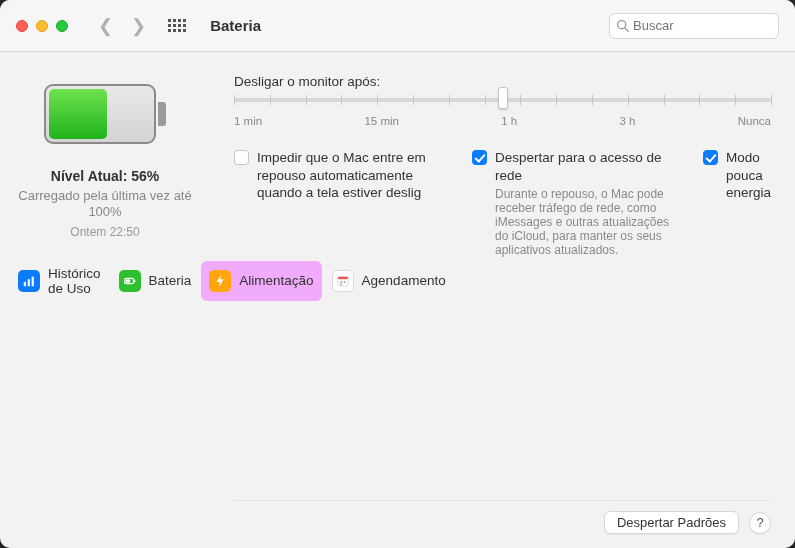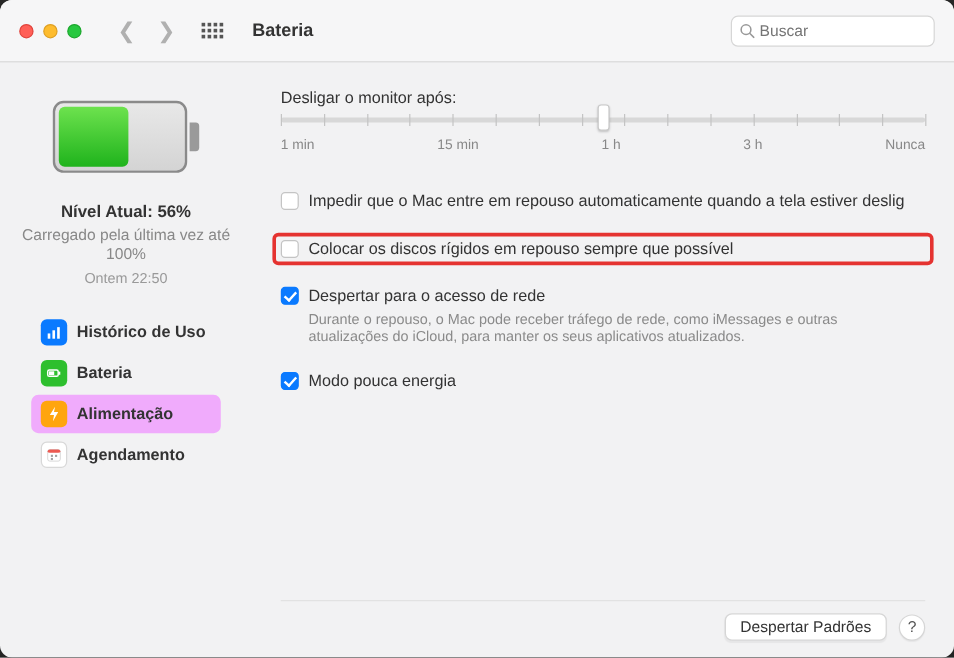--- a/index.html
+++ b/index.html
@@ -72,21 +72,21 @@
     width: 58px; border-radius: 5px;
     background: linear-gradient(#6de24e,#1fb31c);
   }
   .battery-tip {
     position: absolute; right: 0; top: 18px; width: 8px; height: 24px;
     background: #9a9a9a; border-radius: 0 3px 3px 0;
   }
   .level { text-align: center; font-weight: 700; font-size: 14px; color: #333; margin-top: 6px; }
   .sub1 { text-align: center; font-size: 13px; color: #888; margin-top: 4px; line-height: 1.25; padding: 0 10px; }
   .sub2 { text-align: center; font-size: 12px; color: #999; margin-top: 4px; }
-  .nav-list { margin-top: 22px; display: flex; flex-direction: column; padding: 0 26px; gap: 2px; font-weight: bold; }
+  .nav-list { margin-top: 22px; display: flex; padding: 0 10px; gap: 2px; }
   .nav-item {
     display: flex; align-items: center; gap: 8px;
     padding: 5px 8px; border-radius: 6px; font-size: 13.5px; color: #333;
     cursor: default;
   }
   .nav-item.active { background: #f0abfc; }
   .nav-icon {
     width: 22px; height: 22px; border-radius: 5px;
     display: flex; align-items: center; justify-content: center;
     flex: 0 0 auto;
@@ -100,21 +100,21 @@
     position: absolute; top: 9px; left: 0; right: 0; height: 4px;
     background: #d8d8d8; border-radius: 2px;
   }
   .tick { position: absolute; top: 6px; width: 1px; height: 10px; background: #c4c4c4; }
   .thumb {
     position: absolute; top: -2px; width: 10px; height: 22px;
     background: #fff; border: 1px solid #c8c8c8; border-radius: 3px;
     box-shadow: 0 1px 2px rgba(0,0,0,0.2);
   }
   .tick-labels { display: flex; justify-content: space-between; font-size: 11.5px; color: #888; padding: 0 0 4px 0; }
-  .options { margin-top: 28px; display: flex; flex-direction: column; gap: 22px; }
+  .options { margin-top: 18px; display: flex; flex-direction: row; gap: 22px; }
   .opt-row { display: flex; align-items: flex-start; gap: 8px; }
   .opt-row.highlighted {
     outline: 3px solid #e53330; outline-offset: 0px; border-radius: 2px;
     padding: 2px 4px; margin: -2px -4px;
   }
   .checkbox {
     width: 15px; height: 15px; border-radius: 3.5px; flex: 0 0 auto; margin-top: 1px;
     border: 1px solid #c4c4c4; background: #fff; position: relative;
   }
   .checkbox.checked { background: #0a7aff; border-color: #0a7aff; }
@@ -267,26 +267,20 @@
           <span>Nunca</span>
         </div>
 
       <div class="options" id="options">
           <div class="opt-row">
             <div class="checkbox"></div>
             <div>
               <div class="opt-text">Impedir que o Mac entre em repouso automaticamente quando a tela estiver deslig</div>
             </div>
           </div>
-          <div class="opt-row highlighted">
-            <div class="checkbox"></div>
-            <div>
-              <div class="opt-text">Colocar os discos rígidos em repouso sempre que possível</div>
-            </div>
-          </div>
           <div class="opt-row">
             <div class="checkbox checked"></div>
             <div>
               <div class="opt-text">Despertar para o acesso de rede</div>
               <div class="opt-sub">Durante o repouso, o Mac pode receber tráfego de rede, como iMessages e outras atualizações do iCloud, para manter os seus aplicativos atualizados.</div>
             </div>
           </div>
           <div class="opt-row">
             <div class="checkbox checked"></div>
             <div>

